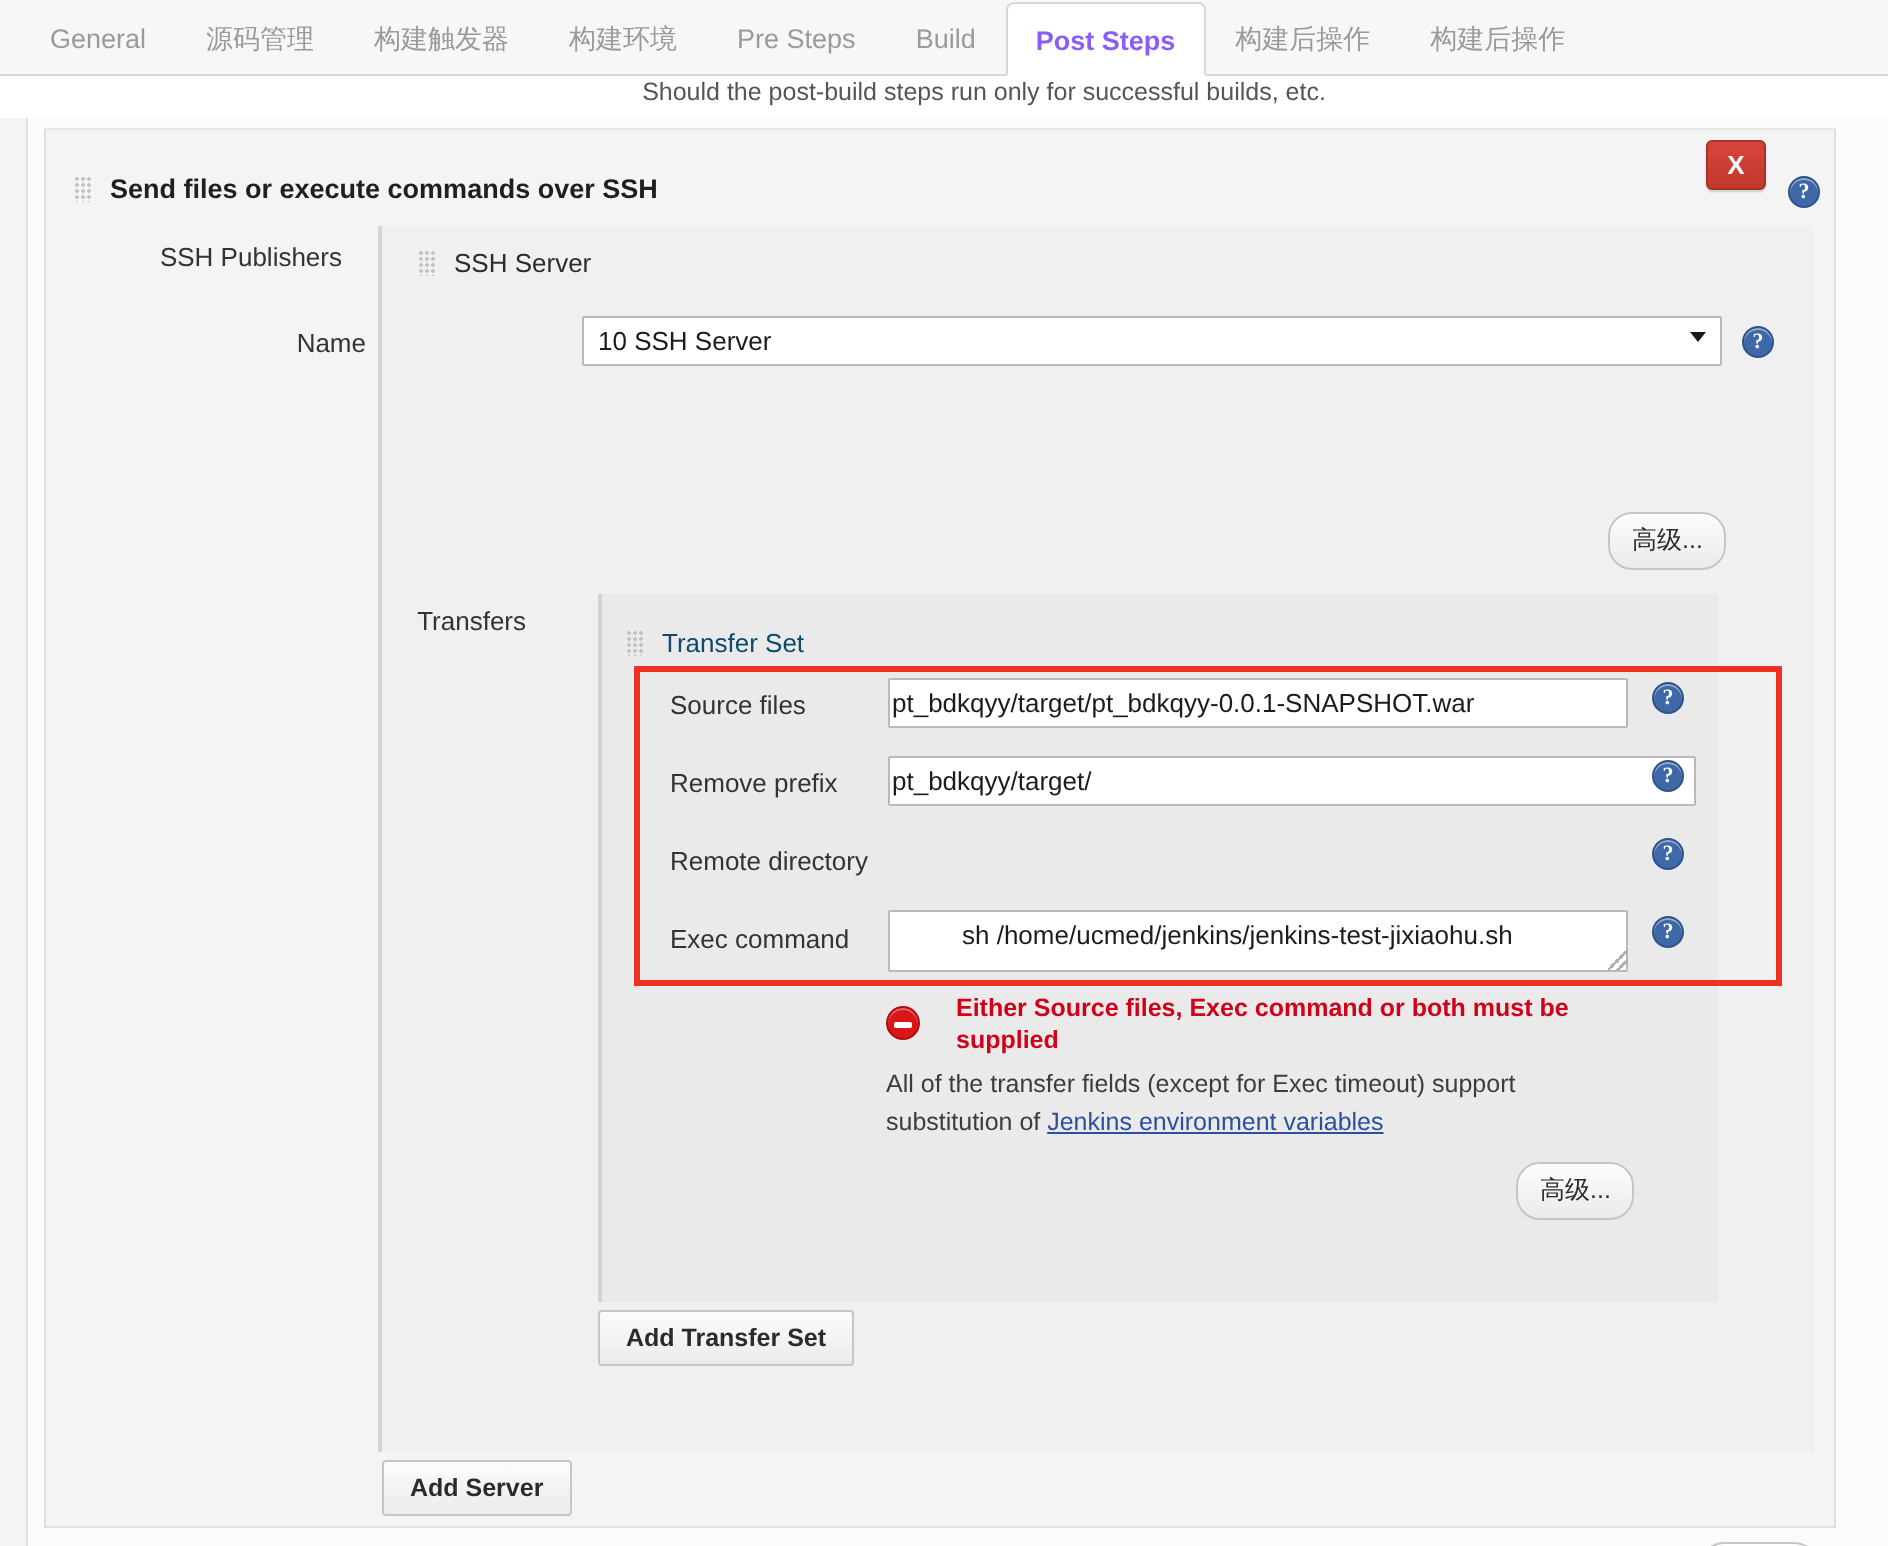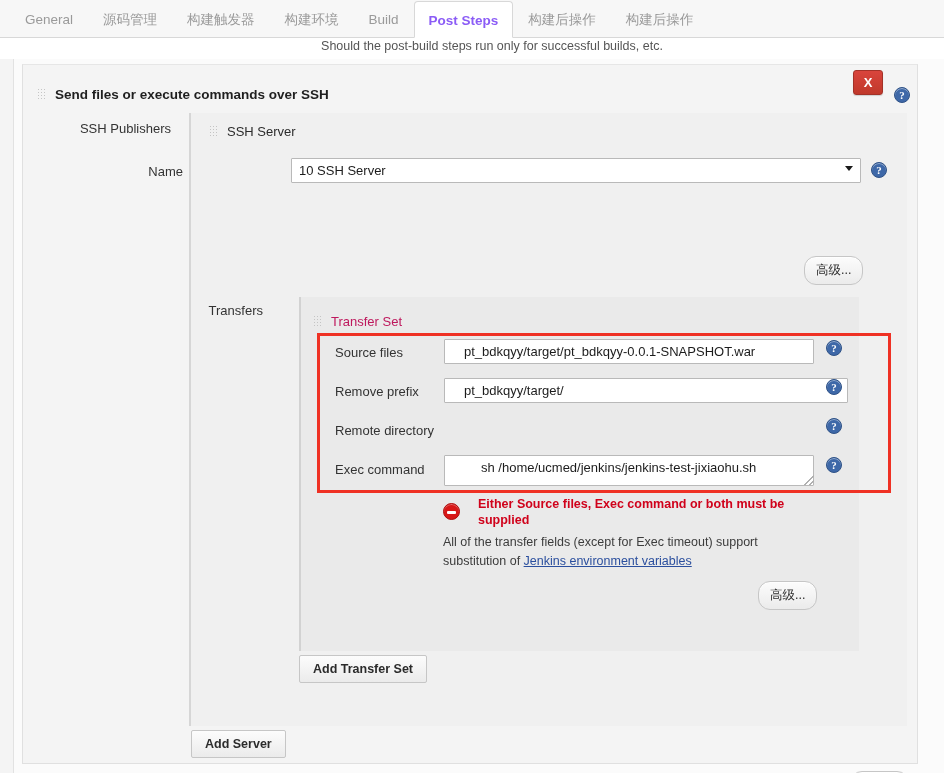--- a/index.html
+++ b/index.html
@@ -195,42 +195,42 @@
   .transfers-label { left: 170px; top: 238px; width: 70px; }
 
   .panel-lvl2 {
     position: absolute; left: 276px; top: 232px;
     width: 560px; height: 354px;
     background: #eaeaea;
     border-left: 2px solid #d2d2d2;
   }
   .transferset-title {
     position: absolute; left: 12px; top: 17px;
-    font-size: 13px; color: #be185d;
+    font-size: 13px; color: #0c4a6e;
     display: flex; align-items: center; gap: 9px;
   }
 
   
   .redbox {
     position: absolute; left: 294px; top: 268px;
     width: 574px; height: 160px;
     border: 3px solid #ef3124;
     pointer-events: none;
     z-index: 5;
   }
 
   .f-label { font-size: 13px; color: #333333; position: absolute; }
   .f-input {
     position: absolute;
     height: 25px;
     background: #ffffff;
     border: 1px solid #b9b9b9;
     font-size: 13px;
     color: #1c1c1c;
-    padding: 0 19px;
+    padding: 0 1px;
     font-family: "Liberation Sans", "DejaVu Sans", sans-serif;
     border-radius: 1px;
     outline: none;
   }
   .f-textarea {
     position: absolute;
     background: #ffffff;
     border: 1px solid #b9b9b9;
     font-size: 13px;
     color: #1c1c1c;
@@ -310,20 +310,21 @@
   .adv3 { position: absolute; left: 827px; top: 706px; }
 </style>
 </head>
 <body>
 
 <div class="tabbar">
   <div class="tab">General</div>
   <div class="tab">源码管理</div>
   <div class="tab">构建触发器</div>
   <div class="tab">构建环境</div>
+  <div class="tab">Pre Steps</div>
   <div class="tab">Build</div>
   <div class="tab active">Post Steps</div>
   <div class="tab">构建后操作</div>
   <div class="tab">构建后操作</div>
 </div>
 
 <div class="desc-line">Should the post-build steps run only for successful builds, etc.</div>
 
 <div class="page-body">
   <div class="left-rail"></div>

